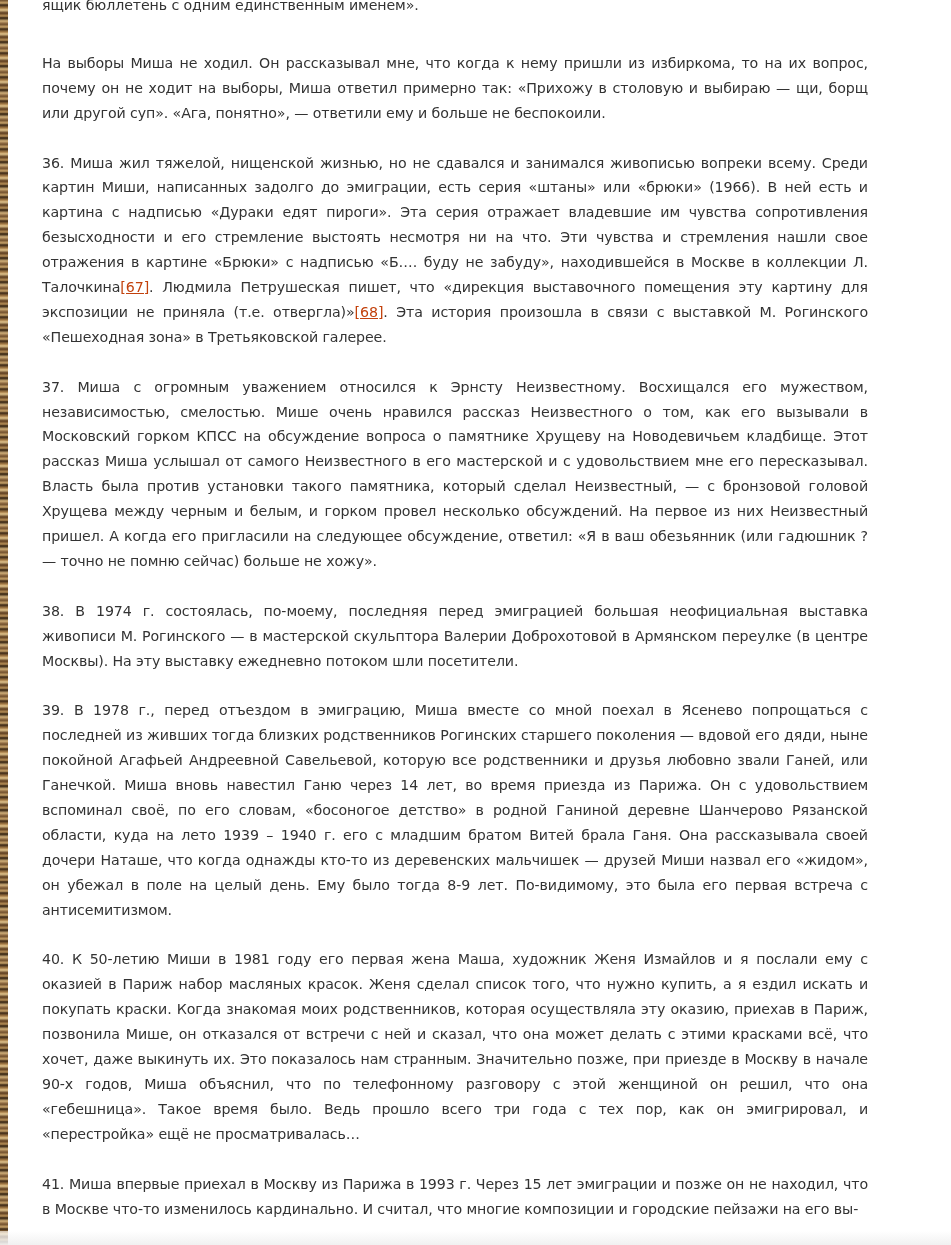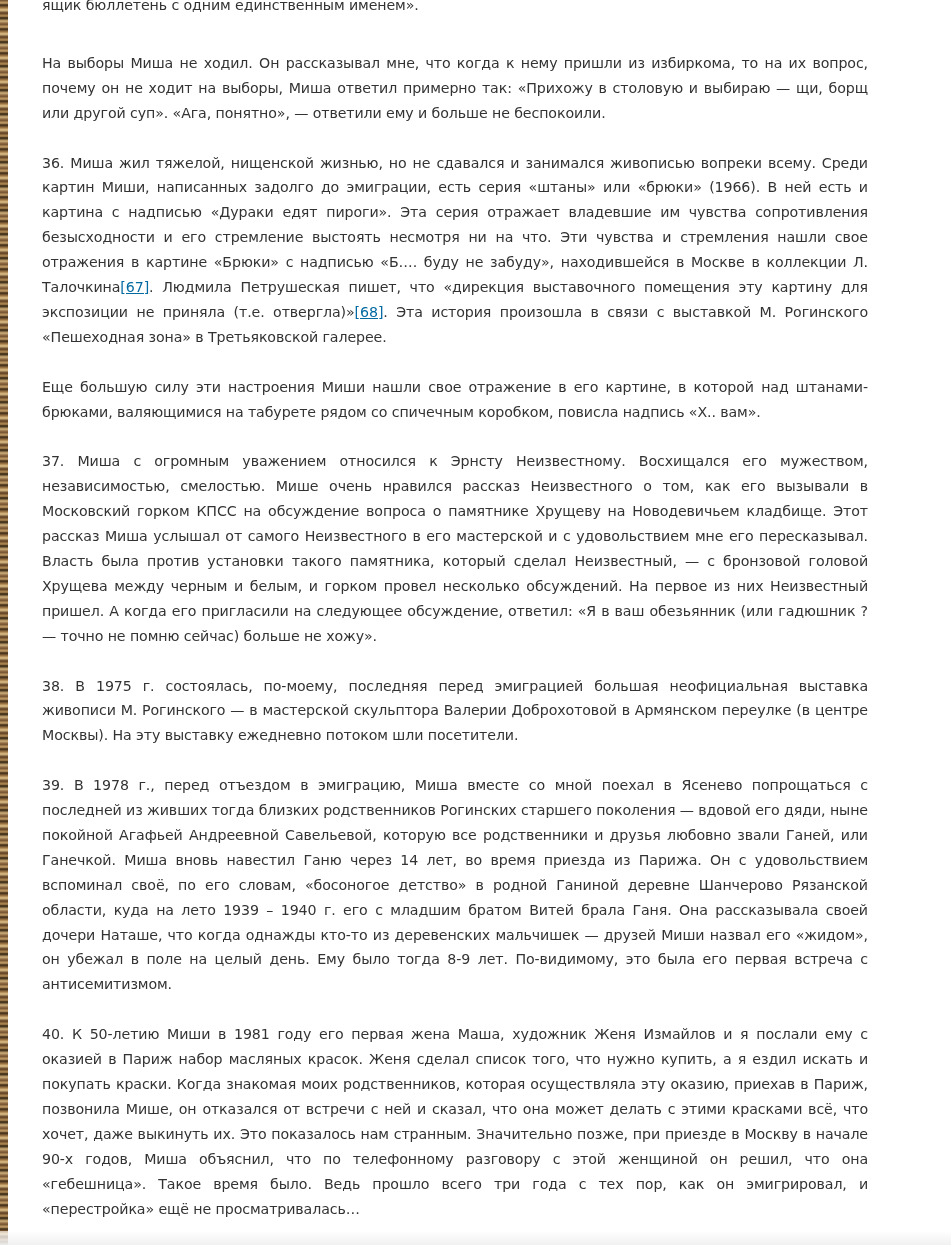--- a/index.html
+++ b/index.html
@@ -34,21 +34,21 @@
       color: #333333;
       font-size: 14.2px;
       line-height: 24.9px;
       text-align: justify;
       letter-spacing: -0.1px;
     }
     .page p {
       margin: 0 0 24.9px 0;
     }
     a.fn {
-      color: #0369a1;
+      color: #c2410c;
       text-decoration: underline;
     }
     .fade {
       position: absolute;
       left: 0;
       bottom: 0;
       width: 951px;
       height: 14px;
       background: linear-gradient(180deg, rgba(255,255,255,0.6), rgba(240,240,240,0.95));
     }
@@ -57,21 +57,20 @@
 <body>
 
 <div class="left-border"></div>
 
 <div class="page" lang="ru">
   <p style="hyphens:auto;">ящик бюллетень с одним единственным именем».</p>
   <p style="hyphens:auto;margin-top:33px;">На выборы Миша не ходил. Он рассказывал мне, что когда к нему пришли из избиркома, то на их вопрос, почему он не ходит на выборы, Миша ответил примерно так: «Прихожу в столовую и выбираю — щи, борщ или другой суп». «Ага, понятно», — ответили ему и больше не беспокоили.</p>
   <p style="hyphens:auto;">
     <span>36. Миша жил тяжелой, нищенской жизнью, но не сдавался и занимался живописью вопреки всему. Среди картин Миши, написанных задолго до эмиграции, есть серия «штаны» или «брюки» (1966). В ней есть и картина с надписью «Дураки едят пироги». Эта серия отражает владевшие им чувства сопротивления безысходности и его стремление выстоять несмотря ни на что. Эти чувства и стремления нашли свое отражения в картине «Брюки» с надписью «Б…. буду не забуду», находившейся в Москве в коллекции Л. Талочкина</span><a class="fn" href="#">[67]</a><span>. Людмила Петрушеская пишет, что «дирекция выставочного помещения эту картину для экспозиции не приняла (т.е. отвергла)»</span><a class="fn" href="#">[68]</a><span>. Эта история произошла в связи с выставкой М. Рогинского «Пешеходная зона» в Третьяковской галерее.</span>
   </p>
-  <p style="hyphens:auto;">Еще большую силу эти настроения Миши нашли свое отражение в его картине, в которой над штанами-брюками, валяющимися на табурете рядом со спичечным коробком, повисла надпись «Х.. вам».</p>
   <p style="hyphens:auto;">37. Миша с огромным уважением относился к Эрнсту Неизвестному. Восхищался его мужеством, независимостью, смелостью. Мише очень нравился рассказ Неизвестного о том, как его вызывали в Московский горком КПСС на обсуждение вопроса о памятнике Хрущеву на Новодевичьем кладбище. Этот рассказ Миша услышал от самого Неизвестного в его мастерской и с удовольствием мне его пересказывал. Власть была против установки такого памятника, который сделал Неизвестный, — с бронзовой головой Хрущева между черным и белым, и горком провел несколько обсуждений. На первое из них Неизвестный пришел. А когда его пригласили на следующее обсуждение, ответил: «Я в ваш обезьянник (или гадюшник ? — точно не помню сейчас) больше не хожу».</p>
-  <p style="hyphens:auto;">38. В 1975 г. состоялась, по-моему, последняя перед эмиграцией большая неофициальная выставка живописи М. Рогинского — в мастерской скульптора Валерии Доброхотовой в Армянском переулке (в центре Москвы). На эту выставку ежедневно потоком шли посетители.</p>
+  <p style="hyphens:auto;">38. В 1974 г. состоялась, по-моему, последняя перед эмиграцией большая неофициальная выставка живописи М. Рогинского — в мастерской скульптора Валерии Доброхотовой в Армянском переулке (в центре Москвы). На эту выставку ежедневно потоком шли посетители.</p>
   <p style="hyphens:auto;">39. В 1978 г., перед отъездом в эмиграцию, Миша вместе со мной поехал в Ясенево попрощаться с последней из живших тогда близких родственников Рогинских старшего поколения — вдовой его дяди, ныне покойной Агафьей Андреевной Савельевой, которую все родственники и друзья любовно звали Ганей, или Ганечкой. Миша вновь навестил Ганю через 14 лет, во время приезда из Парижа. Он с удовольствием вспоминал своё, по его словам, «босоногое детство» в родной Ганиной деревне Шанчерово Рязанской области, куда на лето 1939 – 1940 г. его с младшим братом Витей брала Ганя. Она рассказывала своей дочери Наташе, что когда однажды кто-то из деревенских мальчишек — друзей Миши назвал его «жидом», он убежал в поле на целый день. Ему было тогда 8-9 лет. По-видимому, это была его первая встреча с антисемитизмом.</p>
   <p style="hyphens:auto;">40. К 50-летию Миши в 1981 году его первая жена Маша, художник Женя Измайлов и я послали ему с оказией в Париж набор масляных красок. Женя сделал список того, что нужно купить, а я ездил искать и покупать краски. Когда знакомая моих родственников, которая осуществляла эту оказию, приехав в Париж, позвонила Мише, он отказался от встречи с ней и сказал, что она может делать с этими красками всё, что хочет, даже выкинуть их. Это показалось нам странным. Значительно позже, при приезде в Москву в начале 90-х годов, Миша объяснил, что по телефонному разговору с этой женщиной он решил, что она «гебешница». Такое время было. Ведь прошло всего три года с тех пор, как он эмигрировал, и «перестройка» ещё не просматривалась…</p>
   <p style="hyphens:auto;">41. Миша впервые приехал в Москву из Парижа в 1993 г. Через 15 лет эмиграции и позже он не находил, что в Москве что-то изменилось кардинально. И считал, что многие композиции и городские пейзажи на его вы-</p>
 </div>
 
 <div class="fade"></div>
 
 </body></html>

